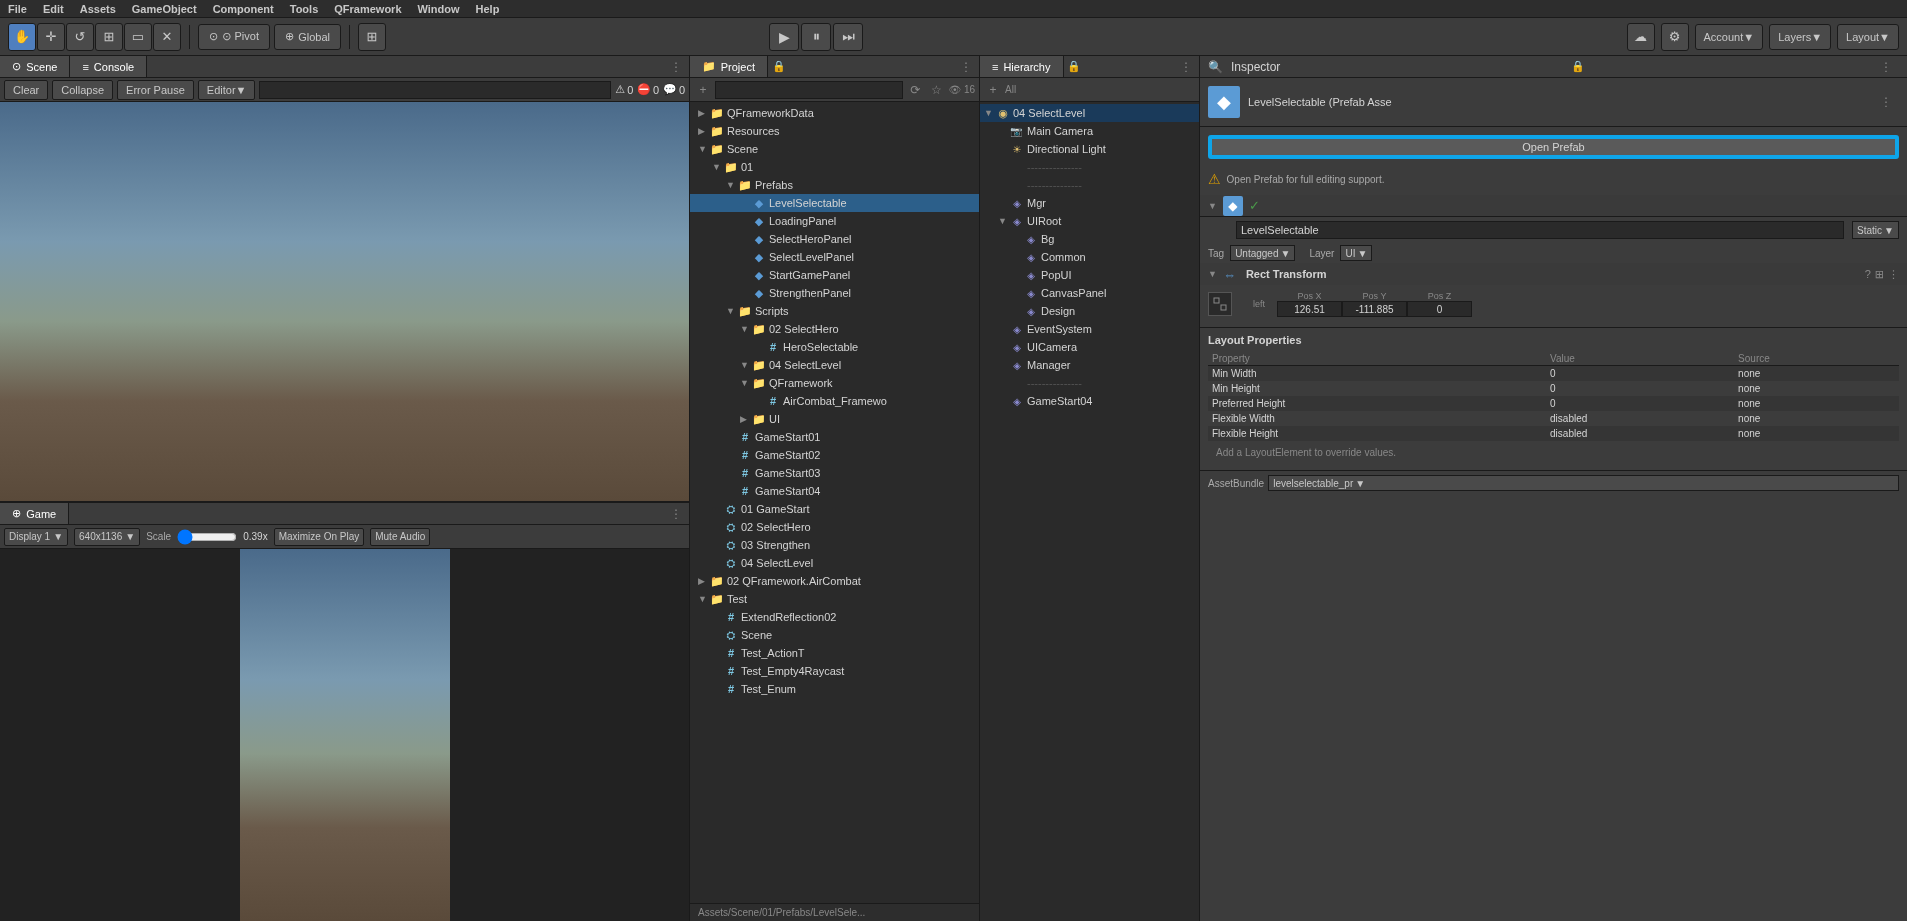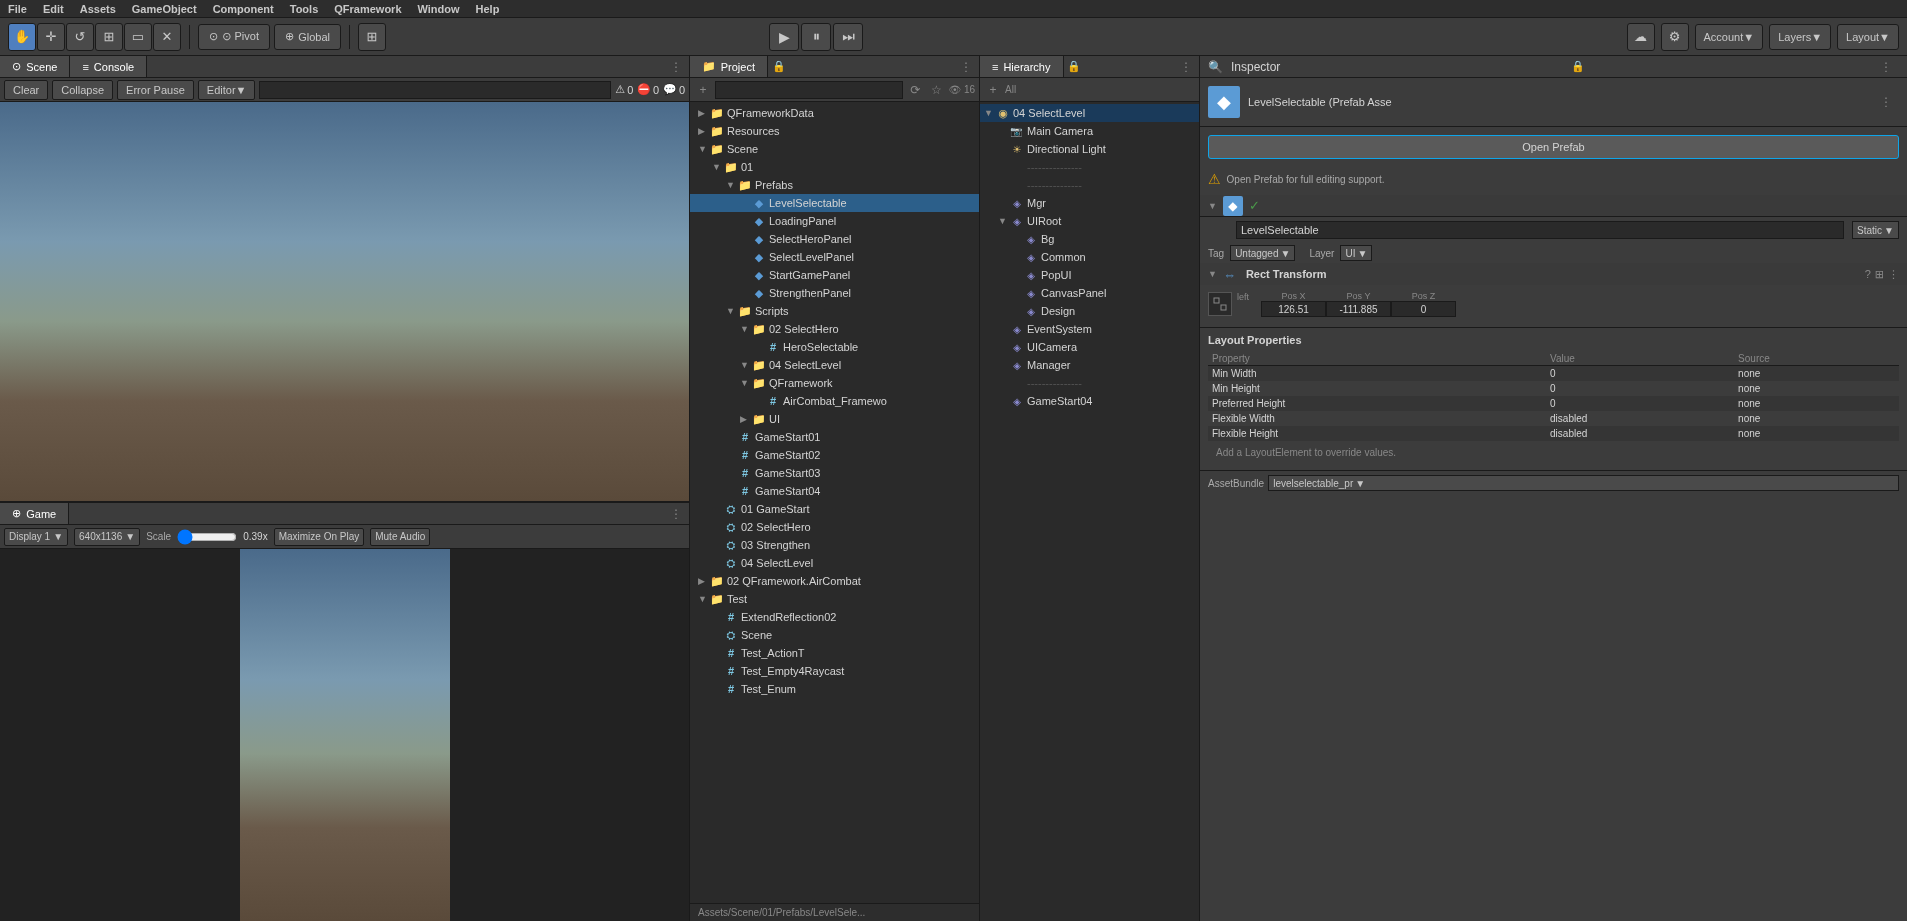--- a/index.html
+++ b/index.html
@@ -386,21 +386,21 @@
       font-size: 11px;
       color: #d4d4d4;
       flex: 1;
     }
 
     .open-prefab-btn {
       width: calc(100% - 16px);
       height: 24px;
       margin: 8px;
       background: #5a5a5a;
-      border: 1px solid #0ea5e9;
+      border: 4px solid #0ea5e9;
       border-radius: 3px;
       color: #d4d4d4;
       font-size: 11px;
       cursor: pointer;
       display: flex;
       align-items: center;
       justify-content: center;
     }
 
     .inspector-warning {
@@ -1078,21 +1078,21 @@
           <span style="color:#5b9bd5;font-size:13px;">⇔</span>
           <span style="font-size:11px;font-weight:bold;color:#d4d4d4;margin-left:4px;">Rect Transform</span>
           <div class="component-icons">
             <span>?</span>
             <span>⊞</span>
             <span>⋮</span>
           </div>
         </div>
         <div class="rect-content">
           <div class="rect-row">
-            <div style="display:flex;gap:5px;">
+            <div style="display:flex;align-items:center;gap:21px;">
               <div class="rect-anchor-icon">
                 <svg width="16" height="16" viewBox="0 0 16 16">
                   <rect x="2" y="2" width="5" height="5" fill="none" stroke="#888" stroke-width="1"></rect>
                   <rect x="9" y="9" width="5" height="5" fill="none" stroke="#888" stroke-width="1"></rect>
                 </svg>
               </div>
               <div style="font-size:9px;color:#888;">left</div>
             </div>
             <div style="display:flex;gap:0;margin-left:8px;">
               <div class="rect-field">

